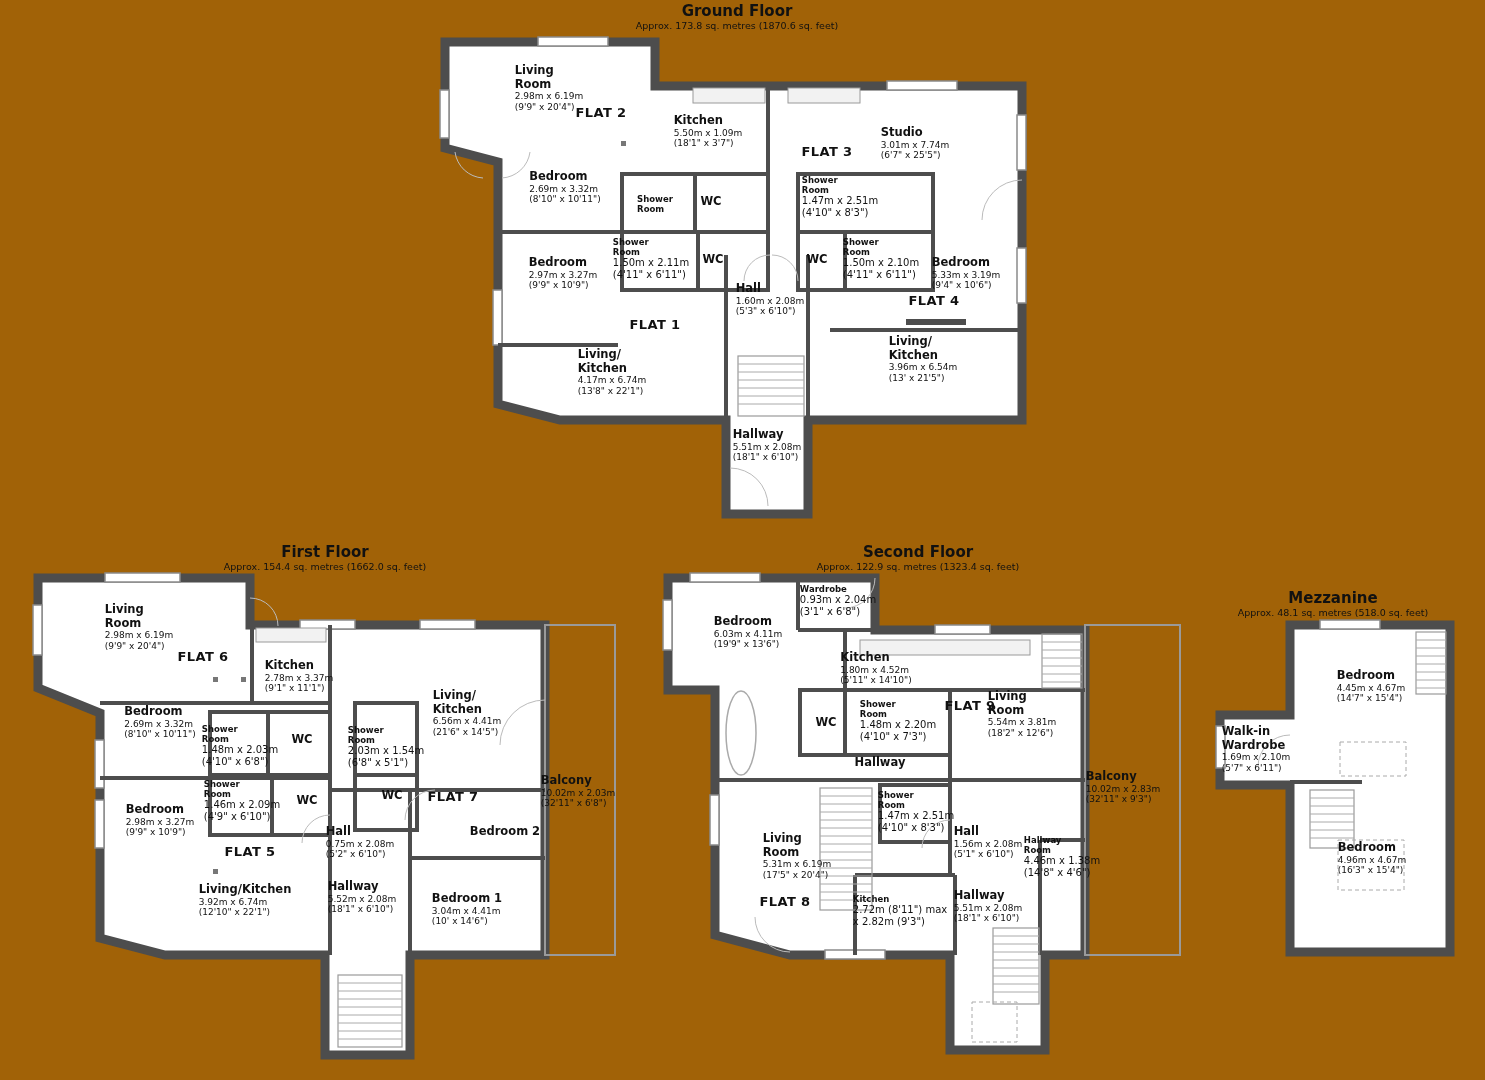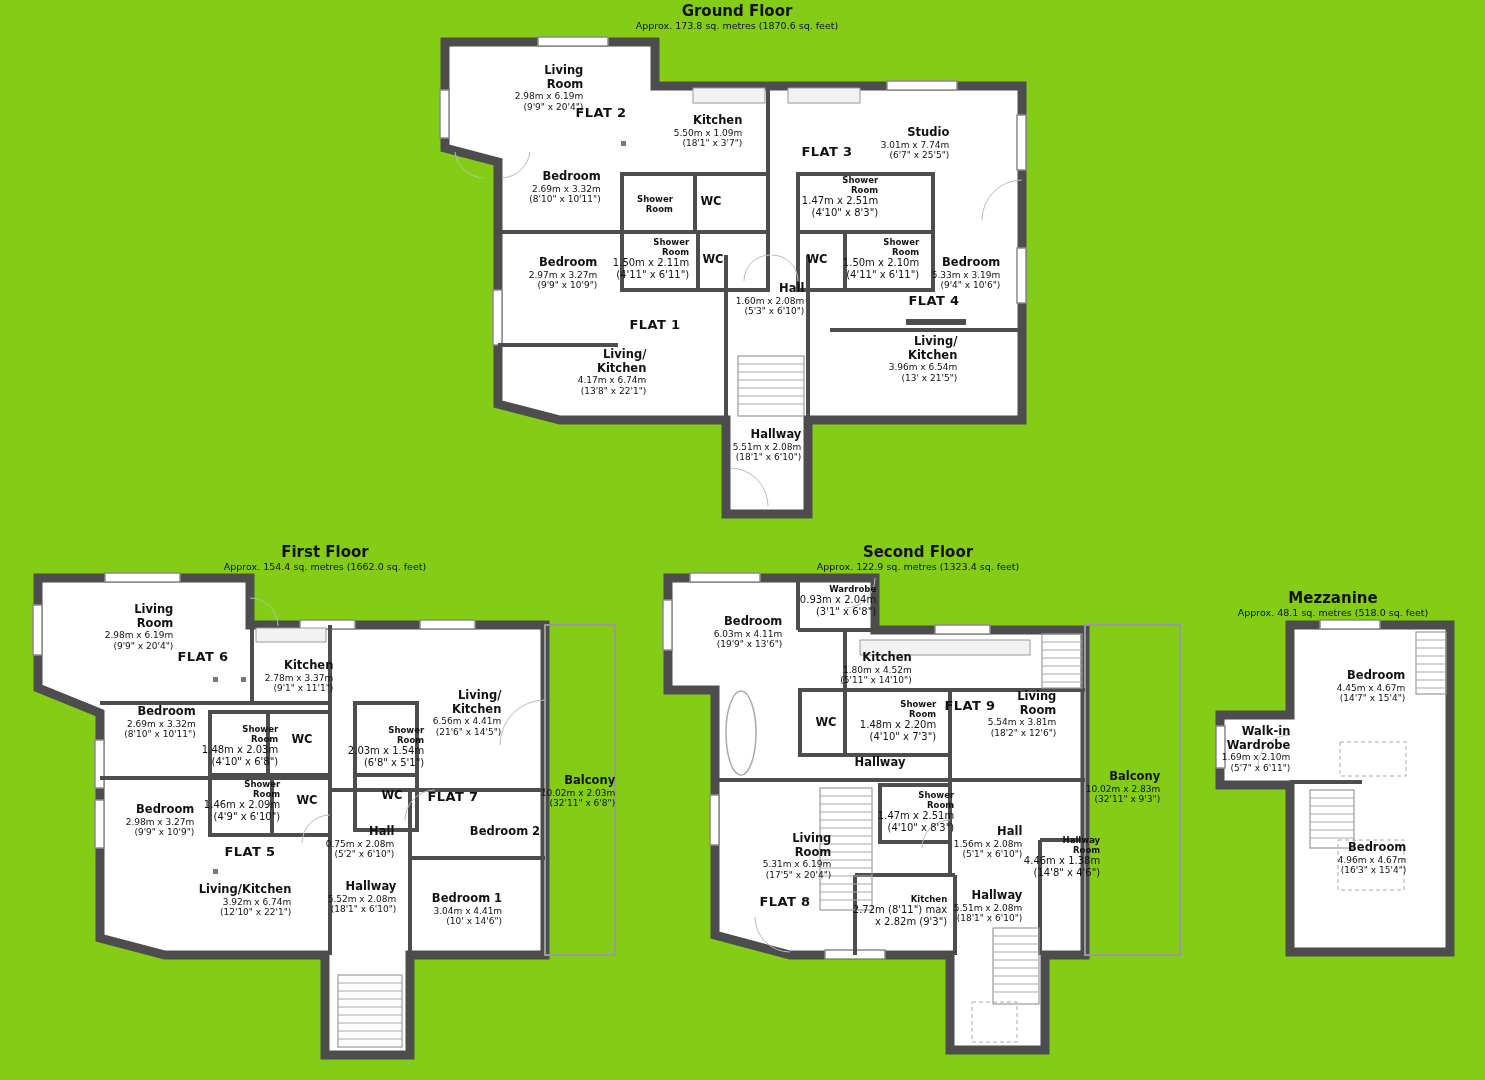--- a/index.html
+++ b/index.html
@@ -1,31 +1,31 @@
 <!DOCTYPE html>
 <html><head>
 <meta charset="utf-8">
 <style>
   html,body{margin:0;padding:0;background:#fff;}
   body{font-family:"DejaVu Sans","Liberation Sans",sans-serif;color:#111;}
-  .canvas{position:relative;width:1485px;height:1080px;background:#84cc16;overflow:hidden;}
+  .canvas{position:relative;width:1485px;height:1080px;background:#a16207;overflow:hidden;}
   svg.plan{position:absolute;left:0;top:0;}
   .wo{fill:#fff;stroke:#4d4d4d;stroke-width:9;stroke-linejoin:miter;}
   .wi{fill:none;stroke:#4d4d4d;stroke-width:4;}
   .wt{fill:none;stroke:#9a9a9a;stroke-width:2;}
   .win{fill:#fff;stroke:#8a8a8a;stroke-width:1.5;}
   .fxl{fill:#f2f2f2;stroke:#9a9a9a;stroke-width:1;}
   .fx{fill:none;stroke:#aaa;stroke-width:1.5;}
   .steps rect{fill:none;stroke:#9a9a9a;stroke-width:1.2;}
   .steps path{fill:none;stroke:#aaa;stroke-width:1;}
   .dash{fill:none;stroke:#aaa;stroke-width:1;stroke-dasharray:4 3;}
   .arc{fill:none;stroke:#bbb;stroke-width:1;}
   .bar{fill:#4d4d4d;}
   .dot{fill:#777;}
-  .lbl{position:absolute;transform:translate(-50%,-50%);text-align:right;line-height:1.18;white-space:nowrap;z-index:5;}
+  .lbl{position:absolute;transform:translate(-50%,-50%);text-align:left;line-height:1.18;white-space:nowrap;z-index:5;}
   .lbl .nm{display:block;font-weight:bold;font-size:11.5px;white-space:pre-line;}
   .lbl .dm,.lbl .df{display:block;font-size:9px;}
   .lbl.sm .nm{font-size:8.5px;}
   .lbl.sm .dm,.lbl.sm .df{font-size:10px;}
   .lbl.flat .nm{font-size:13px;letter-spacing:.4px;}
   .floor-head{position:absolute;transform:translateX(-50%);text-align:center;z-index:5;white-space:nowrap;}
   .floor-head .t{display:block;font-weight:bold;font-size:15px;}
   .floor-head .s{display:block;font-size:9.5px;}
   .footer{position:absolute;left:737px;top:1116px;transform:translateX(-50%);font-size:16px;z-index:5;white-space:nowrap;margin-left:13px;}
 </style>

